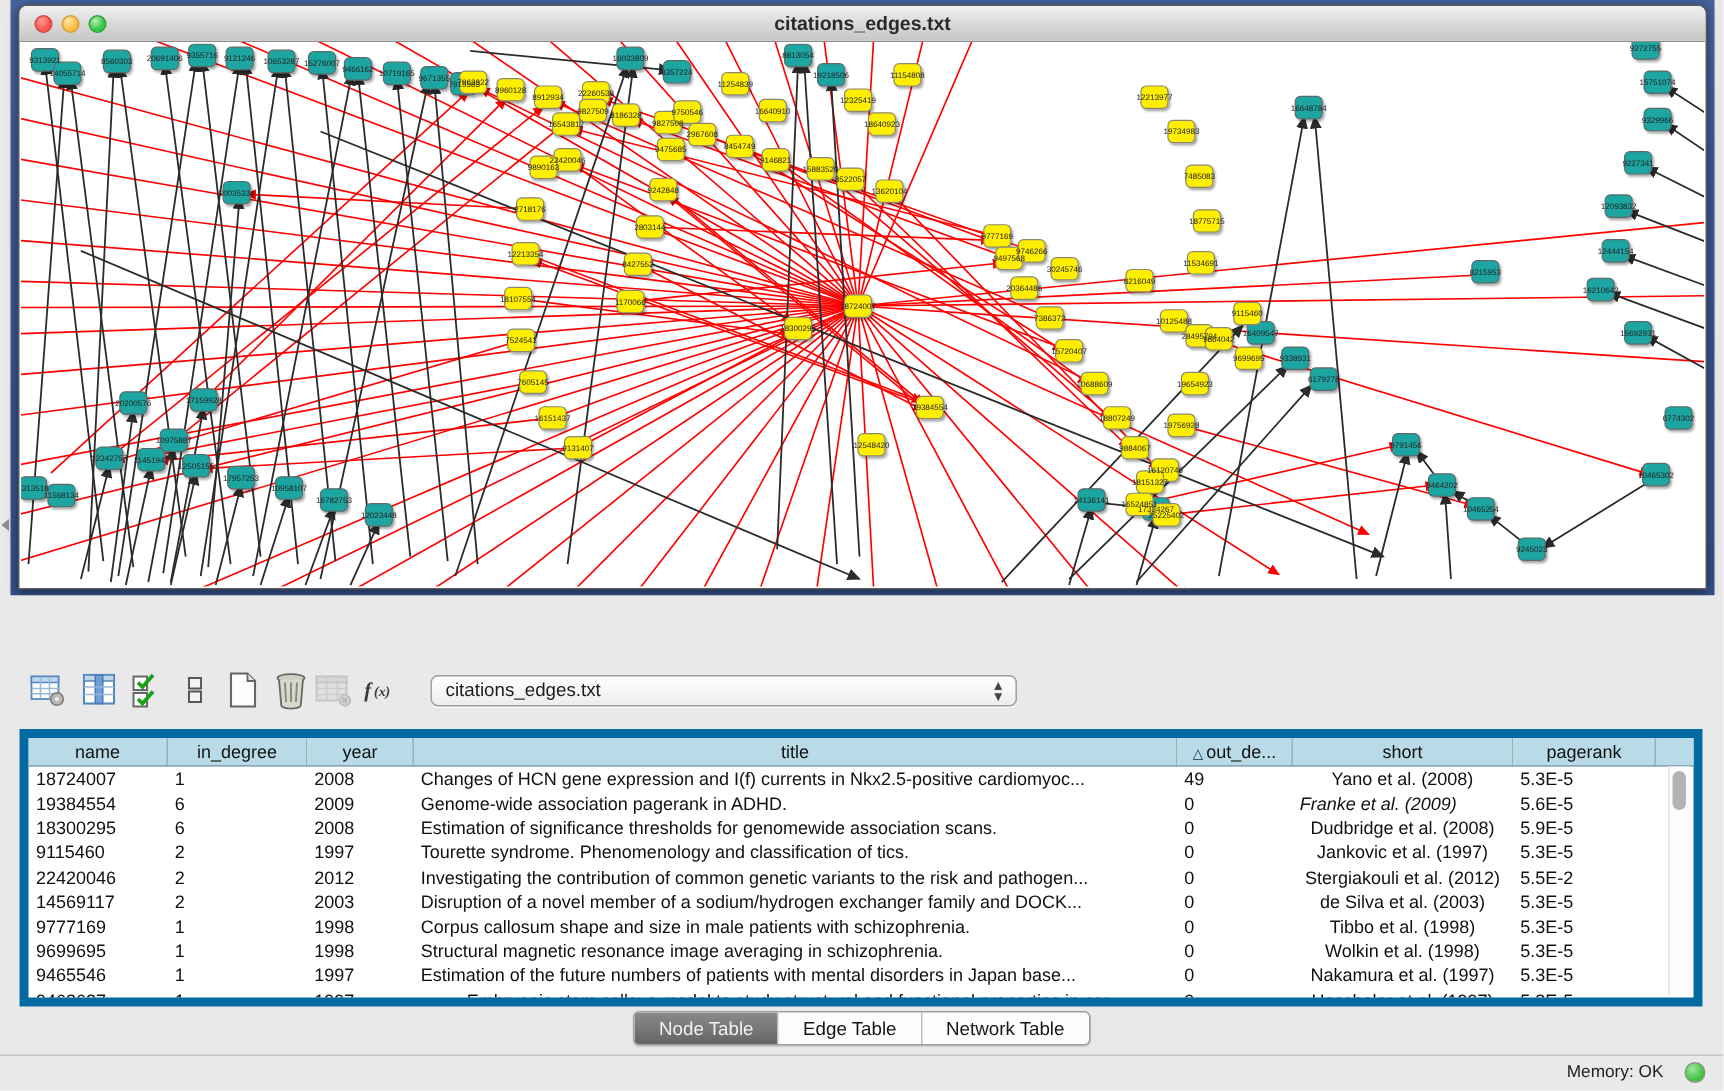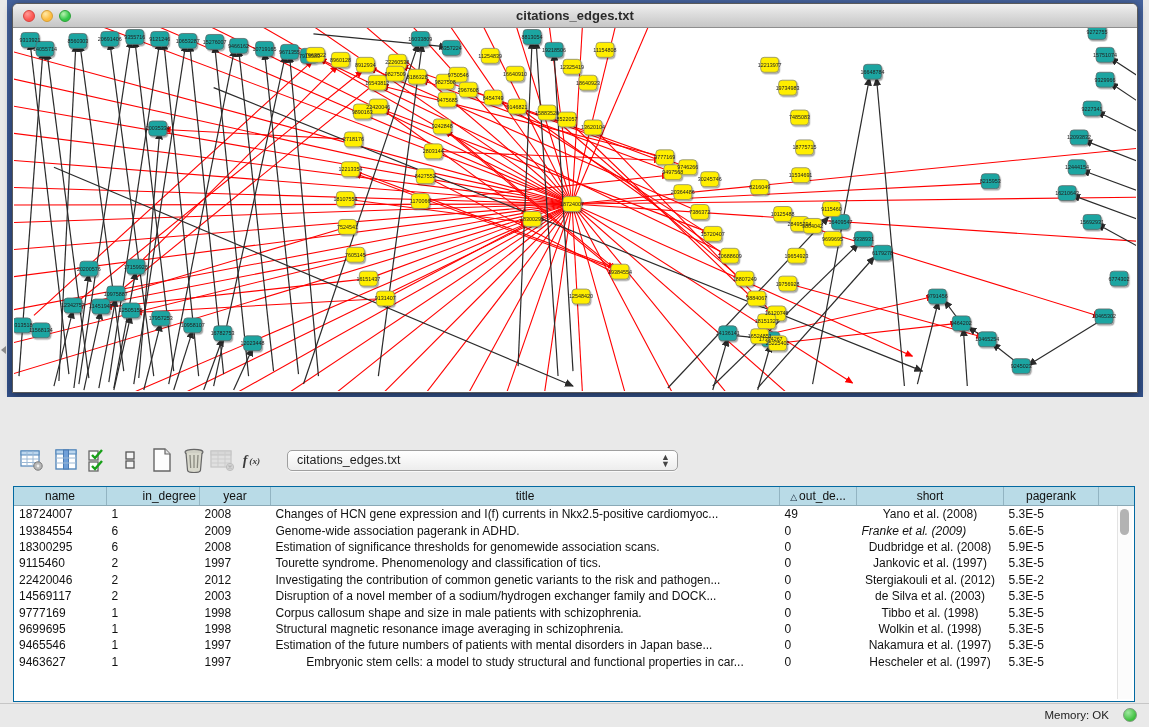--- a/index.html
+++ b/index.html
@@ -38,22 +38,22 @@
     background:linear-gradient(180deg,#f2f2f2,#e2e2e2);border-top:1px solid #cfcfcf;border-bottom:1px solid #c4c4c4;box-sizing:border-box;}
   .tp-header .tp-title{position:absolute;left:11px;top:9px;font-size:12.5px;color:#2c2c2c;}
   .tp-float{position:absolute;right:30px;top:12px;width:17px;height:15px;cursor:pointer;}
   .tp-close{position:absolute;right:8px;top:9px;font-size:15px;font-weight:bold;color:#1c1c1c;cursor:pointer;line-height:15px;}
   .tp-toolbar{position:absolute;left:0;top:32px;width:100%;height:56px;}
   .tbtn{position:absolute;top:18px;width:26px;height:26px;display:flex;align-items:center;justify-content:center;cursor:pointer;}
   .dropdown{position:absolute;left:287px;top:21px;width:391px;height:21px;box-sizing:border-box;
     border:1px solid #9f9f9f;border-radius:5px;background:linear-gradient(180deg,#ffffff,#ededed);
     font-size:12.5px;color:#1d1d1d;line-height:19px;padding-left:9px;cursor:pointer;box-shadow:0 1px 0 rgba(255,255,255,.7);}
   .dd-arrows{position:absolute;right:7px;top:3px;font-size:9px;color:#444;line-height:7px;text-align:center;}
-  .tp-table{position:absolute;left:13px;top:89px;width:1122px;height:216px;background:#fff;
-    border:1px solid #0369a1;box-sizing:border-box;overflow:hidden;}
+  .tp-table{position:absolute;left:13px;top:89px;width:1122px;height:185px;background:#fff;
+    border:6px solid #0369a1;box-sizing:border-box;overflow:hidden;}
   table.grid{border-collapse:collapse;table-layout:fixed;width:1121px;font-size:12px;color:#111;}
   table.grid th{height:18px;background:#b9dbe7;border-right:1px solid #92b4c2;border-bottom:1px solid #8aa9b6;
     font-weight:normal;font-size:12px;color:#111;overflow:hidden;white-space:nowrap;padding:0 3px;cursor:pointer;}
   table.grid th:last-child{border-right:none;}
   table.grid td{height:16.4px;padding:0 5px;overflow:hidden;white-space:nowrap;border:none;}
   .sort-tri{font-size:9px;color:#123;margin-right:2px;}
   .vscroll{position:absolute;top:19px;bottom:2px;right:2px;width:14px;background:#fcfcfc;border-left:1px solid #e3e3e3;}
   .vthumb{position:absolute;top:3px;left:2px;width:9px;height:26px;border-radius:5px;background:#b3b3b3;cursor:pointer;}
   .tp-tabs{position:absolute;left:0;top:277px;width:100%;display:flex;justify-content:center;}
   .seg{display:flex;border:1px solid #9d9d9d;border-radius:4px;overflow:hidden;background:#fdfdfd;box-shadow:0 1px 1px rgba(0,0,0,.12);}
@@ -547,21 +547,21 @@
       <span>citations_edges.txt</span>
       <span class="dd-arrows">▲<br>▼</span>
     </div>
   </div>
 
   <div class="tp-table">
     <table class="grid">
       <thead>
           <tr id="hdr-row">
             <th style="width: 86px; text-align: center;">name</th>
-            <th style="width: 86px; text-align: right;">in_degree</th>
+            <th style="width: 86px; text-align: center;">in_degree</th>
             <th style="width: 64px; text-align: center;">year</th>
             <th style="width: 502px; text-align: center;">title</th>
             <th style="width: 70px; text-align: center;"><span class="sort-tri">△</span>out_de...</th>
             <th style="width: 140px; text-align: center;">short</th>
             <th style="width: 88px; text-align: center;">pagerank</th>
             <th style="width: 85px; text-align: center;"></th>
           </tr>
         </thead>
       <tbody id="body-rows">
           <tr>
@@ -664,18 +664,25 @@
             <td style="width: 88px; text-align: left;">5.3E-5</td>
             <td style="width: 85px; text-align: left;"></td>
           </tr>
         </tbody>
     </table>
     <div class="vscroll">
       <div class="vthumb"></div>
     </div>
   </div>
 
+  <div class="tp-tabs">
+    <div class="seg" id="seg-tabs">
+        <button class="sel">Node Table</button>
+        <button>Edge Table</button>
+        <button>Network Table</button>
+      </div>
+  </div>
 </div>
 
 <div class="status-bar">
   <span class="mem-label">Memory: OK</span>
   <span class="mem-dot"></span>
 </div>
 
 </body></html>

